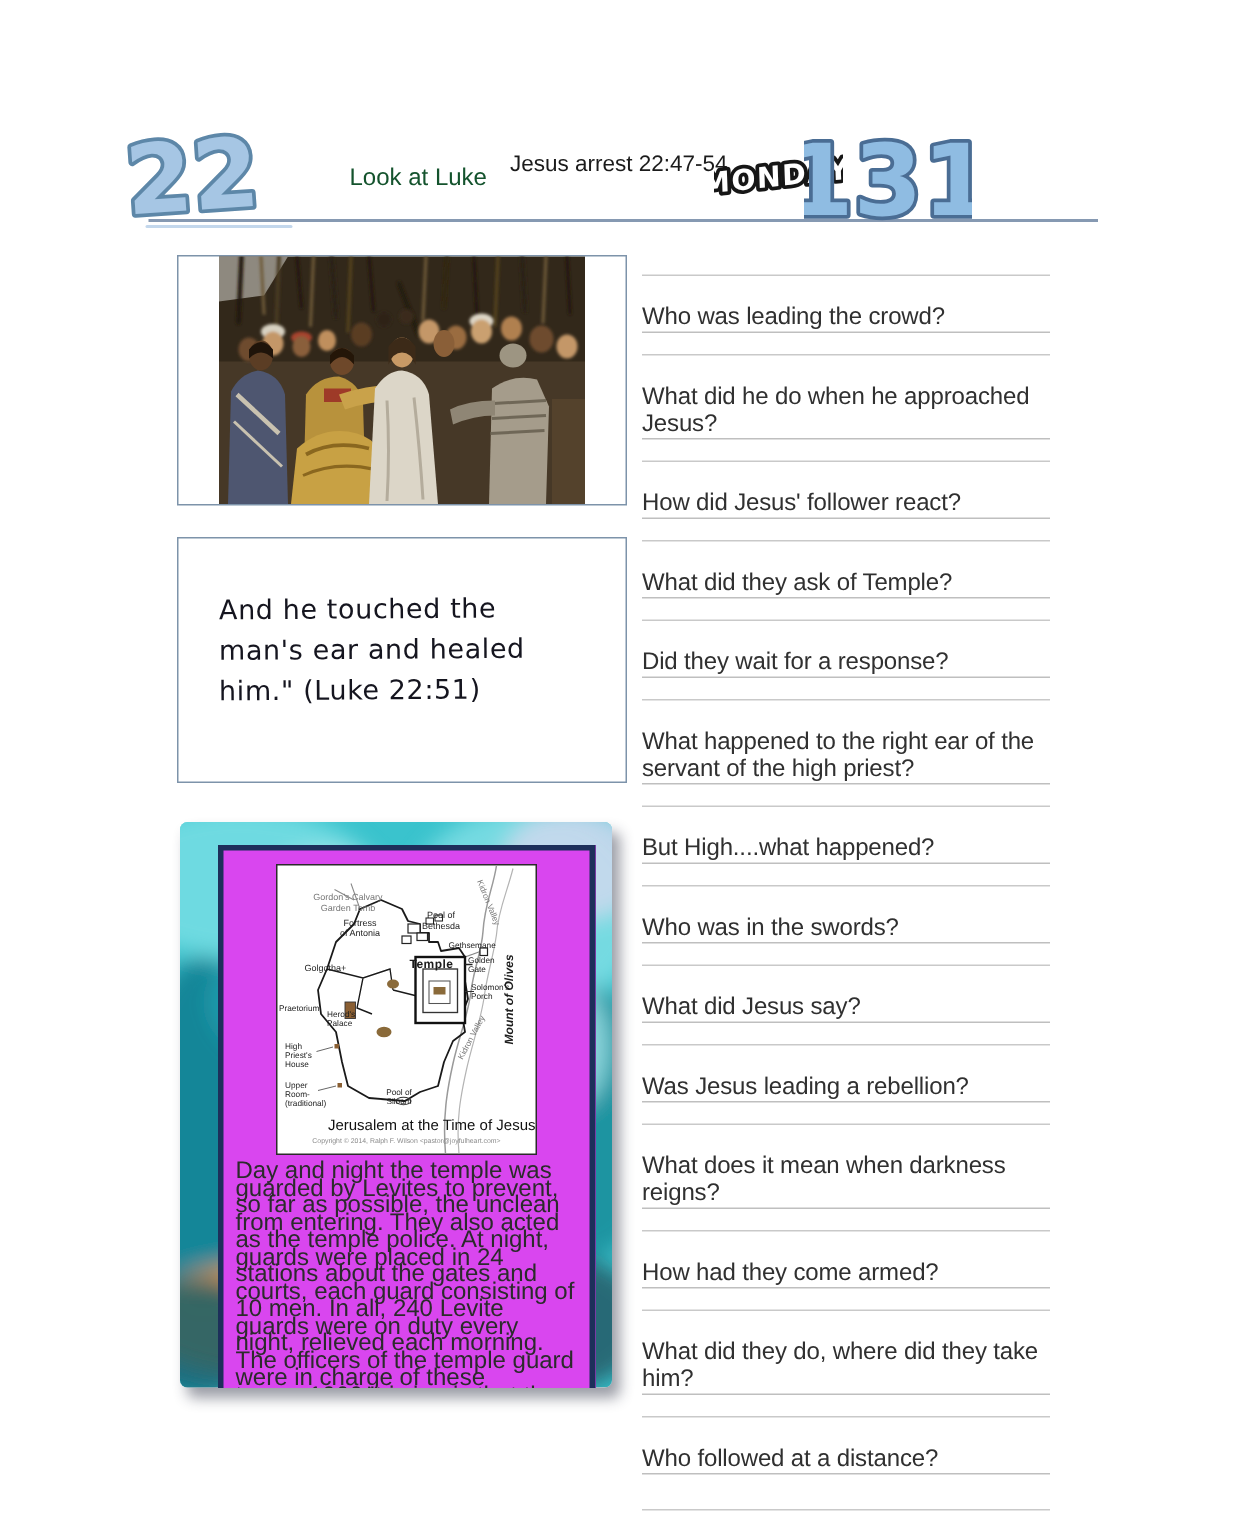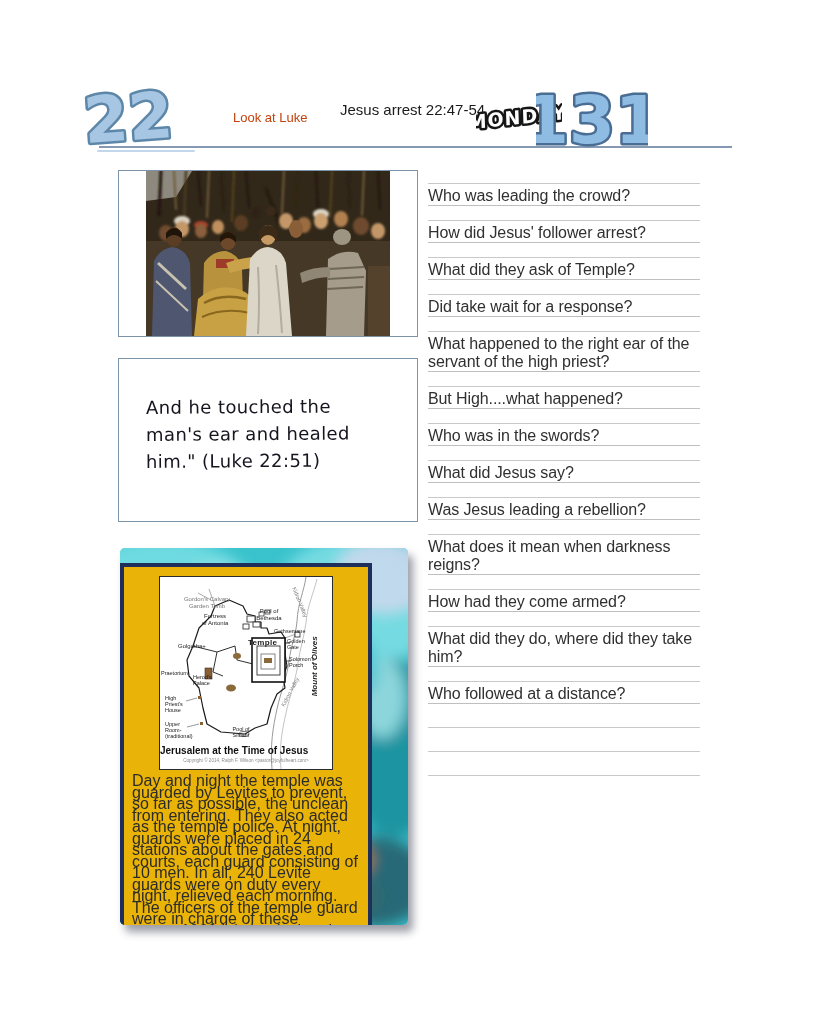--- a/index.html
+++ b/index.html
@@ -5,21 +5,21 @@
   * { margin:0; padding:0; box-sizing:border-box; }
   html,body { width:827px; height:1024px; background:#ffffff; overflow:hidden;
               font-family:"Liberation Sans", sans-serif; }
   .page { position:relative; width:827px; height:1024px; background:#fff; }
 
   
   .num-svg { position:absolute; }
   #num22  { left:82px;  top:74px;  width:92px;  height:82px; }
   #num131 { left:536px; top:74px;  width:112px; height:84px; z-index:3; }
   #monday { left:476px; top:92px;  width:86px;  height:52px; z-index:3; }
-  .series-label  { position:absolute; left:233px; top:110px; font-size:13px; color:#c2410c; }
+  .series-label  { position:absolute; left:233px; top:110px; font-size:16px; color:#14532d; }
   .passage-label { position:absolute; left:340px; top:101px; font-size:15px; color:#1b1b1b; }
   .header-rule   { position:absolute; left:99px;  top:146px; width:633px; height:2px;
                    background:#8699b2; z-index:1; }
   .header-rule-accent { position:absolute; left:97px; top:150px; width:98px; height:2px;
                    background:#c3d7ec; border-radius:2px; z-index:1; }
 
   
   .painting-box { position:absolute; left:118px; top:170px; width:300px; height:167px;
                   border:1px solid #7d93aa; background:#fff; padding:0 27px; }
   .painting-box svg { display:block; width:244px; height:165px; }
@@ -27,41 +27,41 @@
   .quote-box { position:absolute; left:118px; top:358px; width:300px; height:164px;
                border:1px solid #7d93aa; background:#fff; padding:34px 10px 0 27px; }
   .quote-line { display:block; font-family:"DejaVu Sans", cursive, sans-serif;
                 font-size:18px; line-height:27px; color:#15151f; letter-spacing:.4px;
                 transform:rotate(-.4deg); }
 
   
   .map-card { position:absolute; left:120px; top:548px; width:288px; height:377px;
               border-radius:5px; box-shadow:5px 7px 9px rgba(35,40,60,.45); overflow:hidden; }
   .map-card > svg.watercolor { position:absolute; left:0; top:0; width:288px; height:377px; }
-  .white-panel { position:absolute; left:0; top:15px; width:252px; height:437px;
-                 background:#eab308; border:4px solid #1d2f5a; overflow:hidden; }
+  .white-panel { position:absolute; left:25px; top:15px; width:252px; height:437px;
+                 background:#d946ef; border:4px solid #1d2f5a; overflow:hidden; }
   .map-frame { position:relative; width:174px; height:194px; border:1px solid #2b2b2b;
                margin:9px auto 0; background:#fff; }
   .map-inner { position:relative; width:172px; height:192px; }
   .map-inner > svg { position:absolute; left:0; top:0; width:172px; height:192px; }
   .mlabel { position:absolute; font-size:6px; line-height:6.6px; color:#1c1c1c;
             white-space:pre-line; z-index:2; }
   .sm { font-size:5.5px; line-height:6px; }
   .gray { color:#787878; }
-  .map-title { position:absolute; left:0; right:0; top:168px; text-align:left;
-               font-weight:bold; font-size:10px; color:#101010; z-index:2; }
+  .map-title { position:absolute; left:0; right:0; top:168px; text-align:right;
+               font-weight:normal; font-size:10px; color:#101010; z-index:2; }
   .map-copyright { position:absolute; left:0; right:0; top:181px; text-align:center;
                font-size:4.6px; color:#8a8a8a; z-index:2; }
   .map-caption { margin:5px 8px 0; width:228px; font-size:16px; line-height:11.5px;
                color:#2b2b2b; }
 
   
   #questions-list { position:absolute; left:428px; top:183px; width:272px; }
   .q { border-top:1px solid #c9c9c9; border-bottom:1px solid #bfbfbf;
-       padding:3px 0 0; margin-bottom:14px; font-size:16px; line-height:18px;
+       padding:19px 0 0; margin-bottom:14px; font-size:16px; line-height:18px;
        color:#303030; letter-spacing:-.1px; }
   .empty-rule { border-top:1px solid #c9c9c9; height:0; margin-top:23px; }
 </style>
 </head>
 <body>
 
 <div class="page">
 
   <svg id="num22" class="num-svg" viewBox="0 0 92 82">
     <g transform="rotate(-4 46 41)" font-family="DejaVu Sans, sans-serif" font-weight="bold" font-size="64" text-anchor="middle">
@@ -259,23 +259,24 @@
           <div class="map-title">Jerusalem at the Time of Jesus</div>
           <div class="map-copyright">Copyright © 2014, Ralph F. Wilson &lt;pastor@joyfulheart.com&gt;</div>
         </div>
       </div>
       <div class="map-caption">Day and night the temple was guarded by Levites to prevent, so far as possible, the unclean from entering. They also acted as the temple police. At night, guards were placed in 24 stations about the gates and courts, each guard consisting of 10 men. In all, 240 Levite guards were on duty every night, relieved each morning. The officers of the temple guard were in charge of these troops.1066 It is ironic that the soldiers who took Jesus into custody were normally charged with protecting the Holy Place from uncleanness.</div>
     </div>
   </div>
 
   <div id="questions-list">
       <div class="q"><span>Who was leading the crowd?</span></div>
-      <div class="q"><span>How did Jesus' follower arrest?</span></div>
+      <div class="q"><span>What did he do when he approached Jesus?</span></div>
+      <div class="q"><span>How did Jesus' follower react?</span></div>
       <div class="q"><span>What did they ask of Temple?</span></div>
-      <div class="q"><span>Did take wait for a response?</span></div>
+      <div class="q"><span>Did they wait for a response?</span></div>
       <div class="q"><span>What happened to the right ear of the servant of the high priest?</span></div>
       <div class="q"><span>But High....what happened?</span></div>
       <div class="q"><span>Who was in the swords?</span></div>
       <div class="q"><span>What did Jesus say?</span></div>
       <div class="q"><span>Was Jesus leading a rebellion?</span></div>
       <div class="q"><span>What does it mean when darkness reigns?</span></div>
       <div class="q"><span>How had they come armed?</span></div>
       <div class="q"><span>What did they do, where did they take him?</span></div>
       <div class="q"><span>Who followed at a distance?</span></div>
       <div class="empty-rule"></div>

